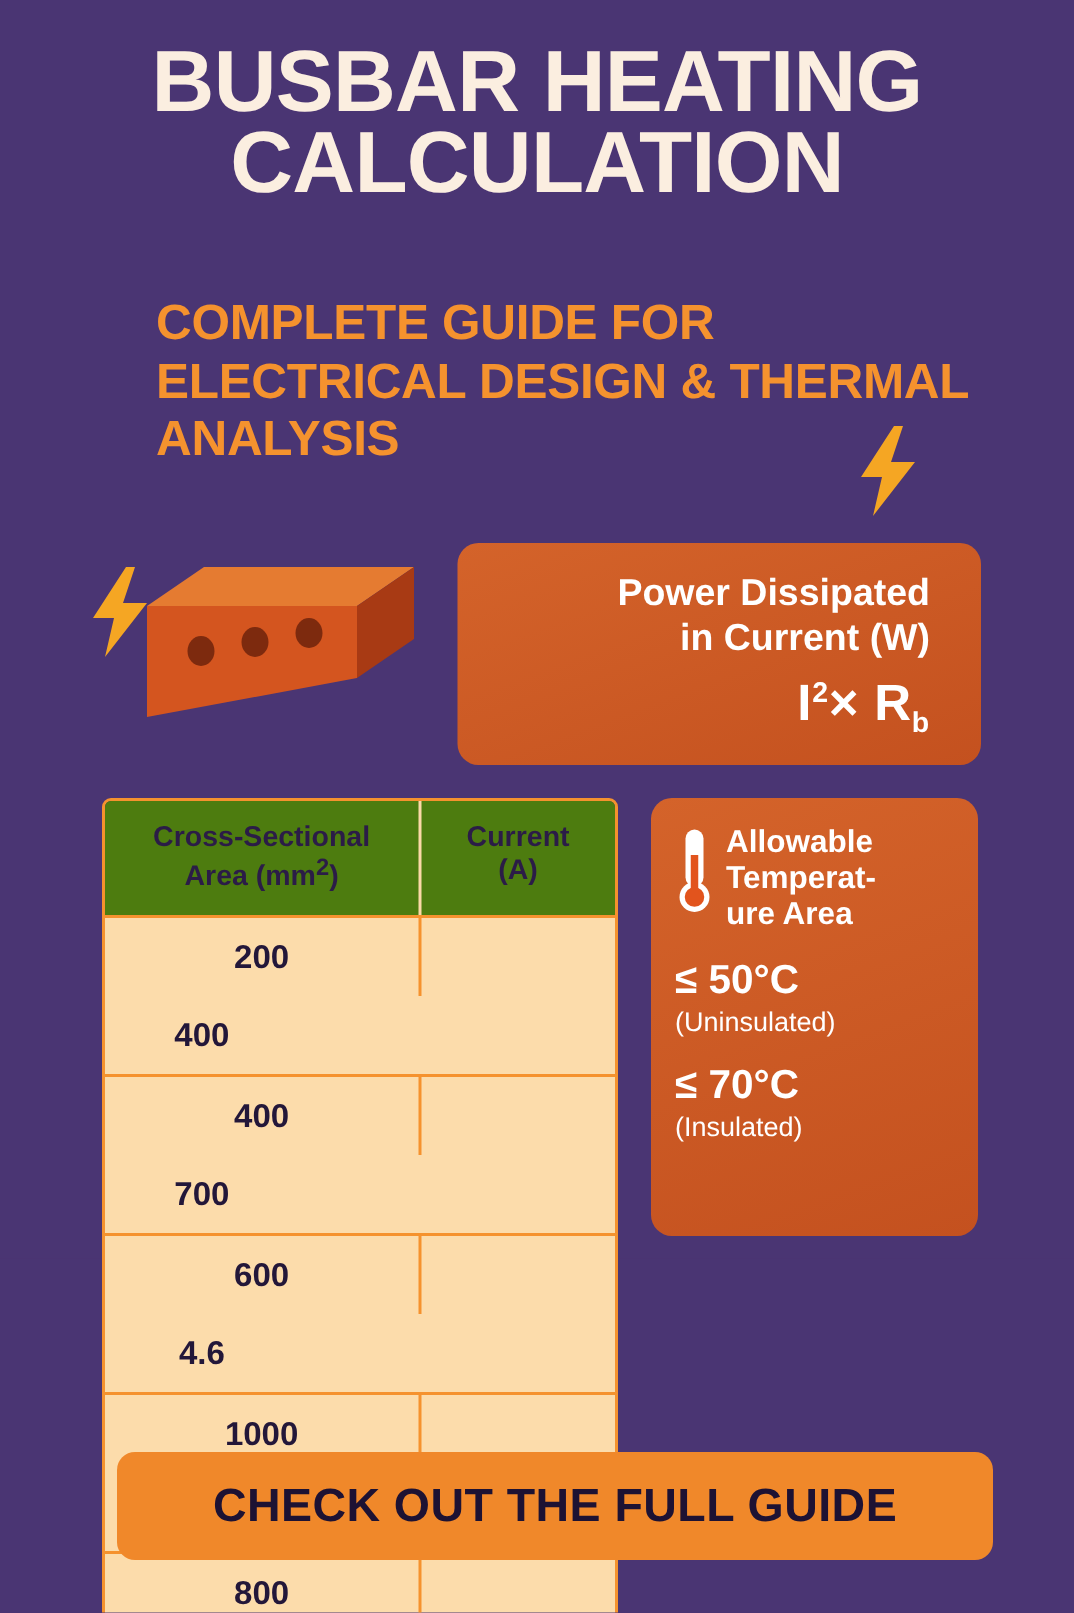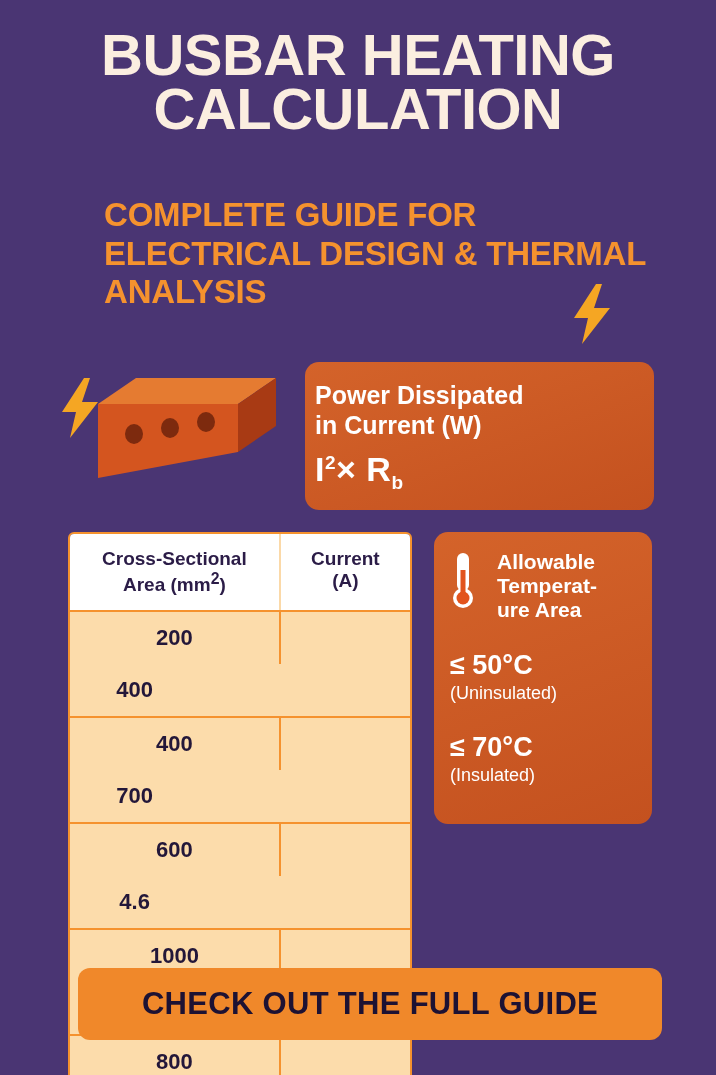--- a/index.html
+++ b/index.html
@@ -73,22 +73,23 @@
   
   .formula-card {
     position: absolute;
     left: 305px;
     top: 362px;
     width: 349px;
     height: 148px;
     background: linear-gradient(160deg, #d4632a 0%, #c4511f 100%);
     border-radius: 14px;
     box-sizing: border-box;
-    padding: 18px 10px;
+    padding: 18px 34px;
     color: #ffffff;
+    text-align: right;
   }
   .formula-card .line {
     font-size: 25px;
     font-weight: bold;
     line-height: 1.2;
   }
   .formula-card .expr {
     margin-top: 10px;
     font-size: 34px;
     font-weight: bold;
@@ -103,21 +104,21 @@
     left: 68px;
     top: 532px;
     width: 344px;
     border: 2px solid #f5922e;
     border-radius: 6px;
     overflow: hidden;
     box-sizing: border-box;
   }
   .table .thead {
     display: flex;
-    background: #ffffff;
+    background: #4d7c0f;
   }
   .table .thead .th {
     color: #2b1c47;
     font-size: 19px;
     font-weight: bold;
     text-align: center;
     padding: 14px 6px;
     line-height: 1.15;
     box-sizing: border-box;
   }
@@ -149,31 +150,31 @@
     height: 292px;
     background: linear-gradient(160deg, #d4632a 0%, #c4511f 100%);
     border-radius: 14px;
     box-sizing: border-box;
     padding: 18px 16px;
     color: #ffffff;
   }
   .temp-head {
     display: flex;
     align-items: flex-start;
-    gap: 21px;
+    gap: 8px;
   }
   .temp-head .label {
     font-size: 21px;
     font-weight: bold;
     line-height: 1.14;
   }
   .temp-val {
     font-size: 27px;
     font-weight: bold;
-    margin-top: 28px;
+    margin-top: 16px;
   }
   .temp-note {
     font-size: 18px;
     margin-top: 2px;
   }
 
   
   .cta {
     position: absolute;
     left: 68px;

